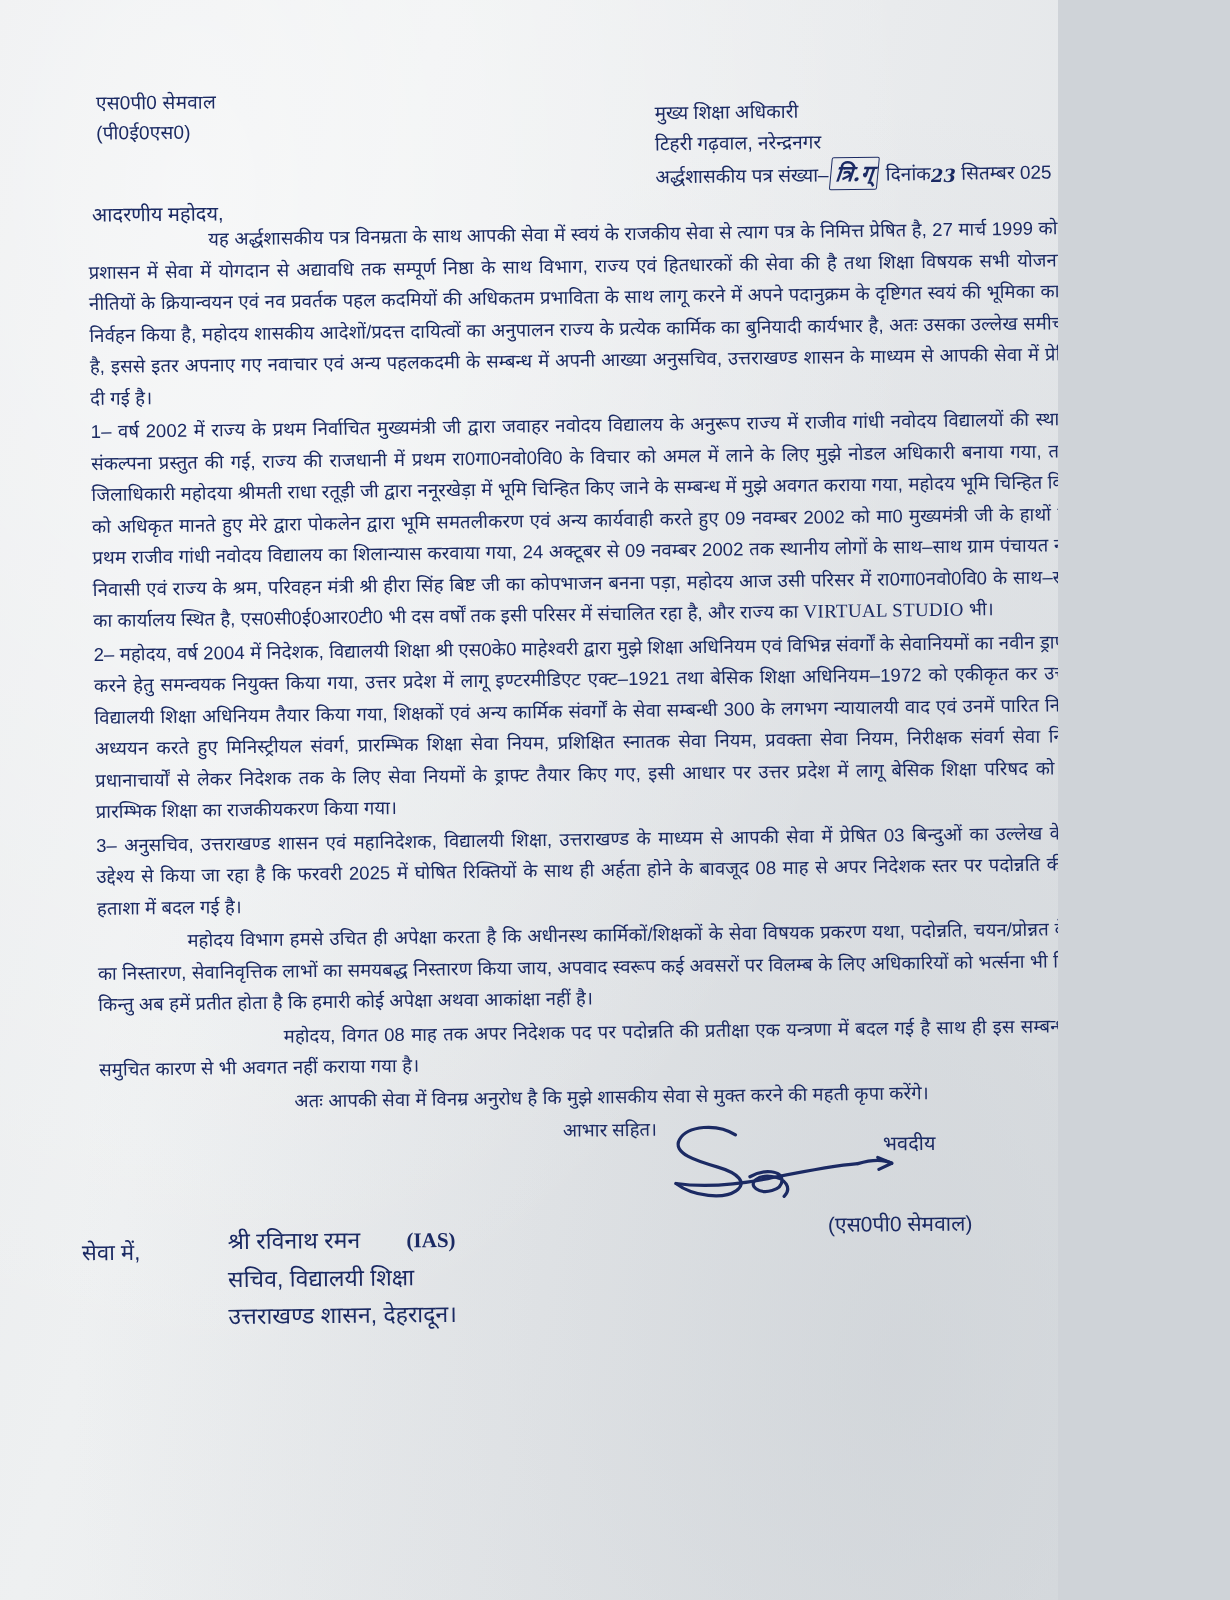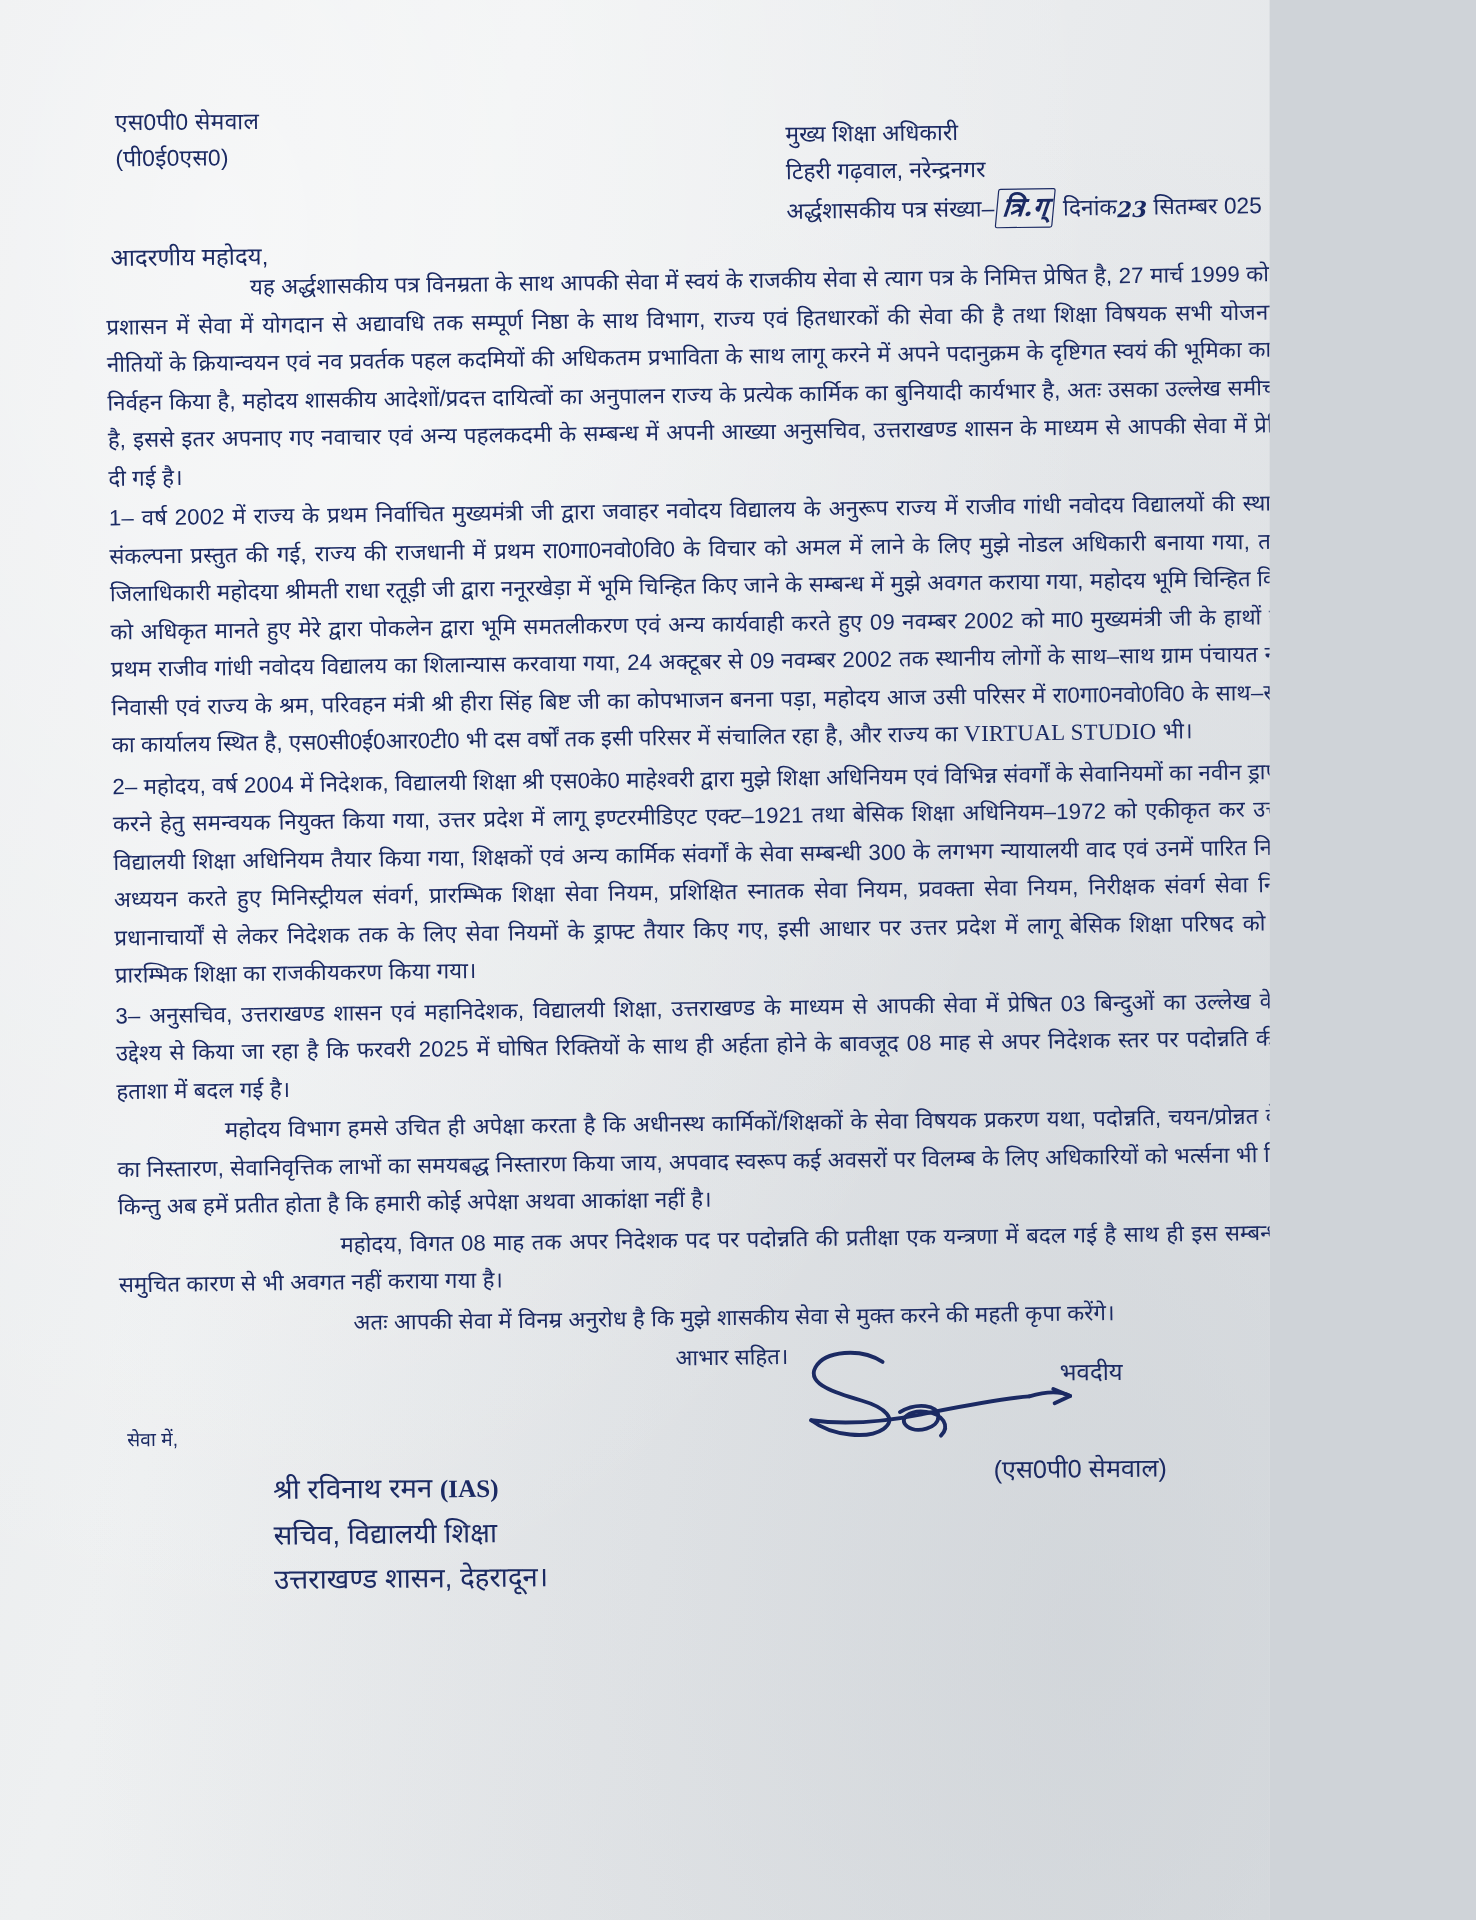--- a/index.html
+++ b/index.html
@@ -146,37 +146,37 @@
   }
   .sign-name {
     margin-top: 46px;
     font-size: 21px;
     text-align: right;
   }
   
   .sevame {
     position: absolute;
     left: 82px;
-    top: 1188px;
-    font-size: 16px;
-    transform: rotate(-0.6deg);
-    margin-left: 24px;
+    top: 1236px;
+    font-size: 22px;
+    transform: rotate(-0.6deg);
   }
   .recipient {
     position: absolute;
     left: 228px;
     top: 1222px;
     font-size: 23px;
     line-height: 37px;
     transform: rotate(-0.6deg);
   }
   .recipient .ias {
     font-family: "Liberation Serif", serif;
     font-weight: bold;
     font-size: 21px;
+    margin-left: 40px;
   }
 </style>
 </head>
 <body>
 
 <div class="page">
   <div class="paper-tint"></div>
 
   <div class="hdr-left ink">
     <div>एस0पी0 सेमवाल</div>

